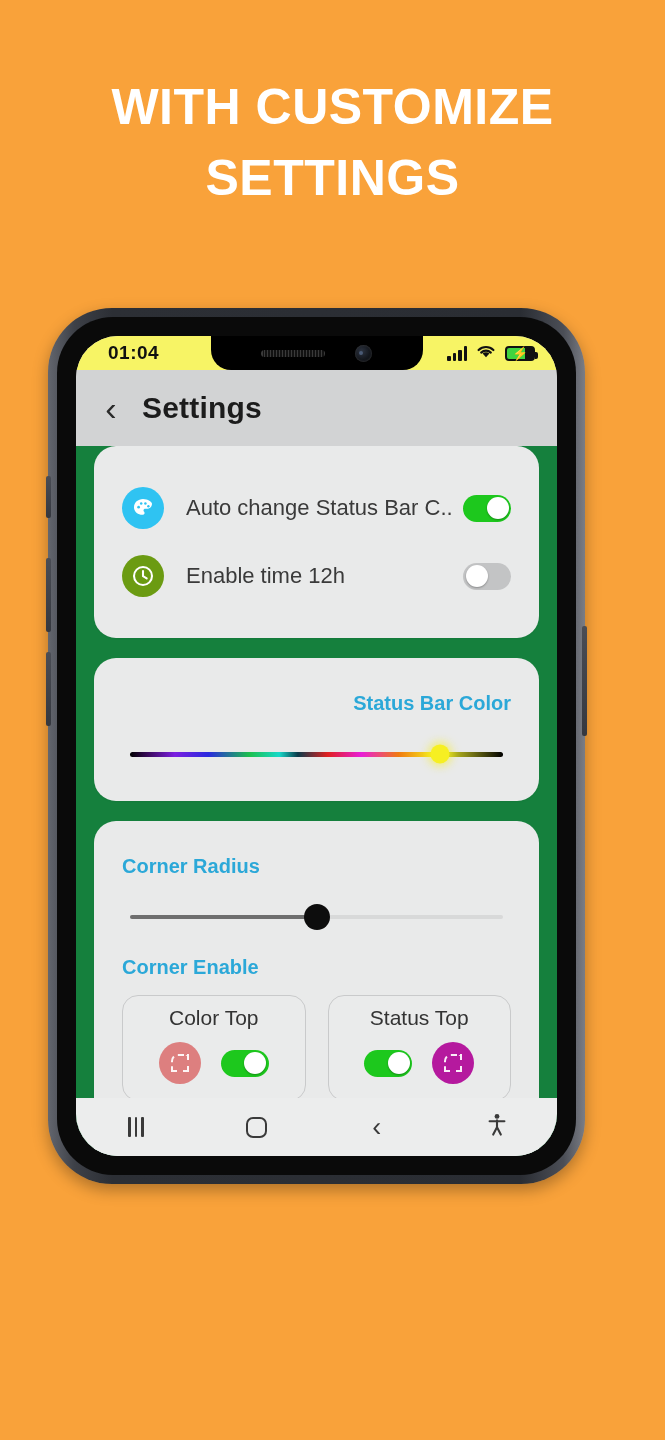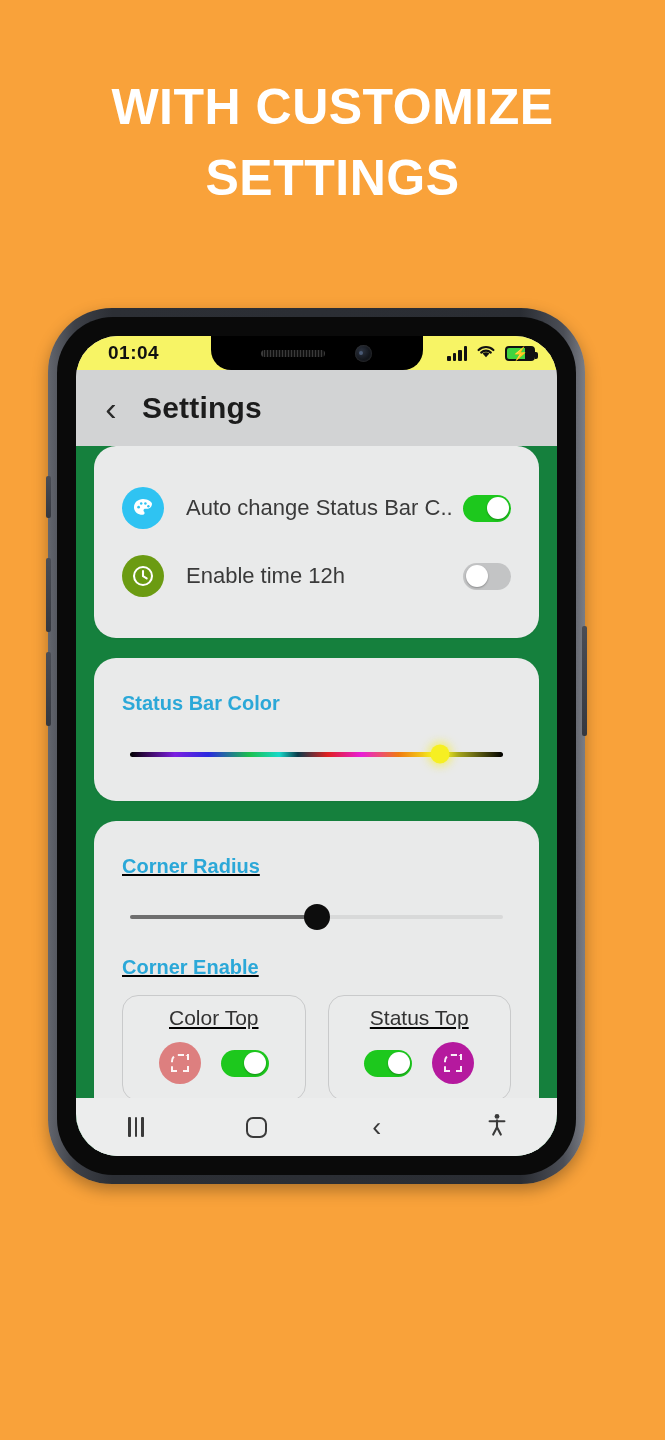--- a/index.html
+++ b/index.html
@@ -182,21 +182,21 @@
     position:absolute; top:2.5px; width:22px; height:22px;
     border-radius:50%; background:#fff;
     box-shadow:0 1px 2px rgba(0,0,0,.3);
   }
   .switch.on  { background:#1DC81D; }
   .switch.on  .knob { right:2.5px; }
   .switch.off { background:#c3c4c5; }
   .switch.off .knob { left:2.5px; }
 
   
-  .card-sliders { padding:28px 28px 34px 28px; }
+  .card-sliders { padding:28px 28px 34px 28px;text-align:right; }
   .slider-block { margin-top:20px; }
   .slider-block:first-child { margin-top:6px; }
   .slider-label {
     font-size:20px; font-weight:bold; color:#2BA8D8; margin-bottom:26px;
   }
   .slider {
     position:relative; height:26px; margin:0 8px;
     display:flex; align-items:center;
     cursor:pointer;
   }
@@ -221,21 +221,21 @@
     border-radius:50%;
   }
   .thumb-yellow {
     width:19px; height:19px; background:#F6EF22;
     box-shadow:0 0 9px 3px rgba(246,239,34,.55);
   }
   .thumb-black { width:15px; height:15px; background:#0d0d0d; }
   .thumb-big   { width:26px; height:26px; background:#0d0d0d; }
 
   
-  .card-corners { padding:28px 28px 22px 28px;text-decoration:underline; }
+  .card-corners { padding:28px 28px 22px 28px; }
   .corner-grid {
     display:grid; grid-template-columns:1fr 1fr;
     gap:18px 22px; margin-top:16px;
   }
   .corner-box {
     border:1.5px solid #c9cacb; border-radius:16px;
     background:#eaebeb;
     padding:10px 12px 16px 12px;
     text-align:center;
   }

